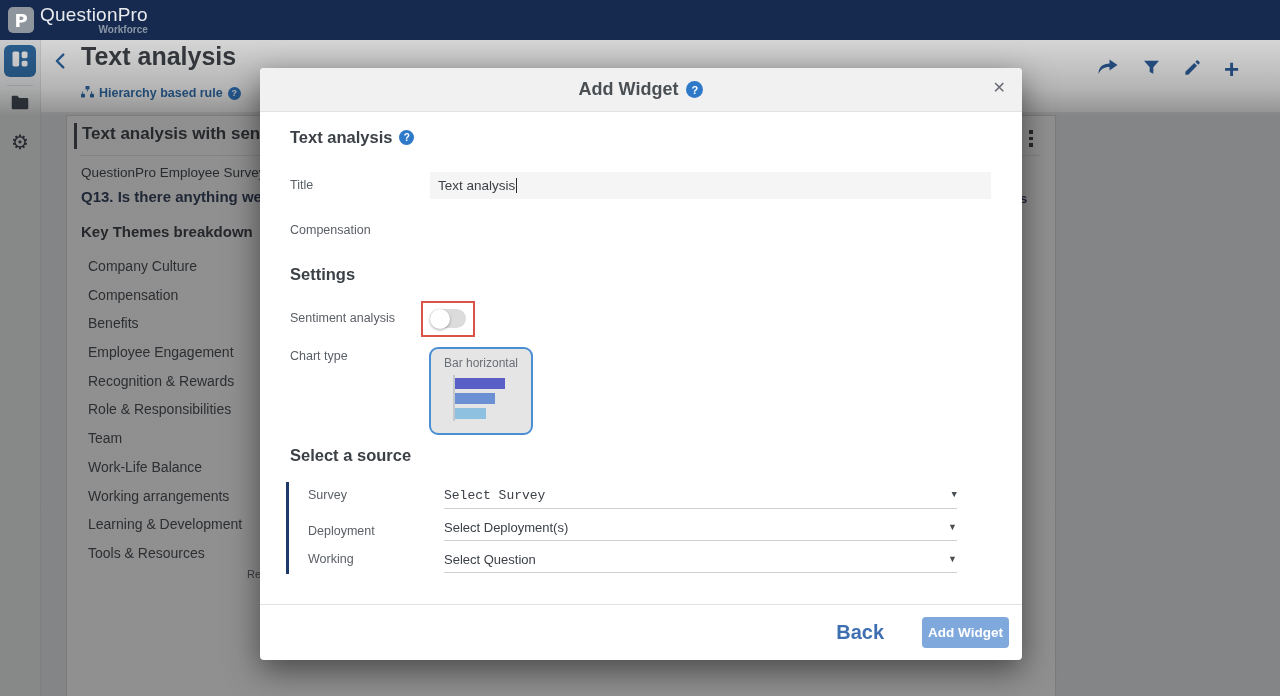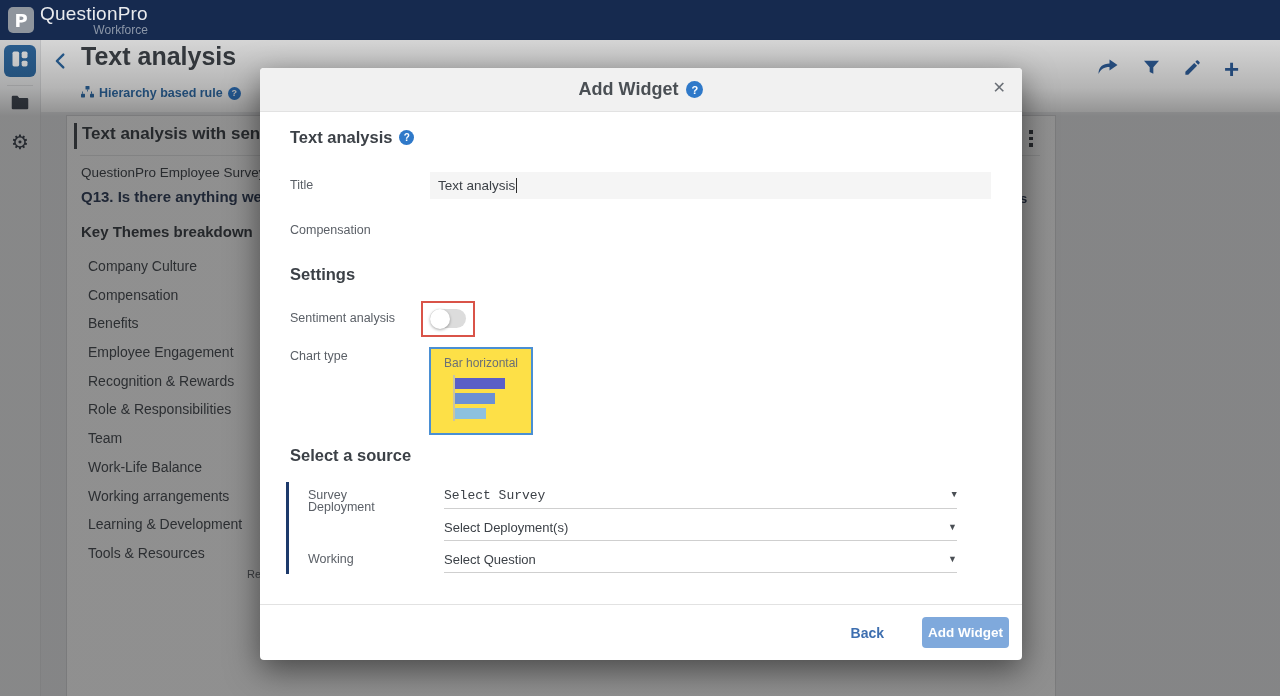--- a/index.html
+++ b/index.html
@@ -8,21 +8,21 @@
   .abs{position:absolute;}
 
   
   .navbar{position:absolute;top:0;left:0;width:1280px;height:40px;background:#162A4F;
           display:flex;align-items:center;justify-content:space-between;box-sizing:border-box;padding:0 8px;z-index:3;}
   .brand{display:flex;align-items:center;gap:6px;}
   .logo-tile{width:26px;height:26px;border-radius:5px;background:#8F959D;display:flex;align-items:center;justify-content:center;
              color:#fff;font-weight:bold;font-size:18px;font-family:"DejaVu Sans",sans-serif;}
   .brand-text{display:flex;flex-direction:column;line-height:1;}
   .brand-name{color:#E9EBEE;font-size:19px;font-weight:500;letter-spacing:.2px;}
-  .brand-sub{color:#8C97A8;font-size:12px;align-self:flex-end;margin-top:1px;}
+  .brand-sub{color:#8C97A8;font-size:10px;align-self:flex-end;margin-top:1px;font-weight:bold;}
   .nav-right{display:flex;align-items:center;gap:8px;}
   .briefcase-icon svg{display:block;}
   .workspace-label{color:#D7DBE0;font-size:14px;font-weight:bold;}
   .nav-caret{color:#AEB5BF;font-size:11px;margin-left:2px;}
   .avatar{width:30px;height:30px;border-radius:50%;background:#5C6673;display:flex;align-items:center;justify-content:center;
           color:#AEB4BD;font-size:12px;font-weight:bold;margin-left:6px;}
 
   
   .sidebar{position:absolute;top:40px;left:0;width:40px;height:656px;background:#F0F1F2;border-right:1px solid #E1E2E4;z-index:1;}
   .side-active{position:absolute;left:4px;top:5px;width:32px;height:32px;border-radius:6px;background:#2F6DA8;
@@ -71,32 +71,32 @@
   .m-label{position:absolute;font-size:12.5px;color:#5B6067;}
   .m-input{position:absolute;left:170px;width:561px;height:27px;background:#F5F5F5;border:none;box-sizing:border-box;
            display:flex;align-items:center;padding:0 8px;font-size:13.5px;}
   .m-input .val{color:#3C4147;}
   .m-input .ph{color:#9CA1A8;}
   .text-caret{display:inline-block;width:1px;height:15px;background:#2b2b2b;margin-left:1px;}
   .toggle-highlight{position:absolute;left:161px;top:233px;width:54px;height:36px;border:2.5px solid #D95348;box-sizing:border-box;}
   .toggle{position:absolute;left:170px;top:241px;width:36px;height:19px;border-radius:10px;background:#DCDCDC;}
   .toggle .knob{position:absolute;left:0;top:-0.5px;width:20px;height:20px;border-radius:50%;background:#fff;
                 box-shadow:0 1px 3px rgba(0,0,0,.35);}
-  .chart-card{position:absolute;left:169px;top:279px;width:104px;height:88px;border:2px solid #4A8FD3;border-radius:0;
-              background:#fde047;box-sizing:border-box;display:flex;flex-direction:column;align-items:center;}
+  .chart-card{position:absolute;left:169px;top:279px;width:104px;height:88px;border:2px solid #4A8FD3;border-radius:9px;
+              background:#e5e5e5;box-sizing:border-box;display:flex;flex-direction:column;align-items:center;}
   .chart-card .cc-label{font-size:12px;color:#6A6F76;margin-top:7px;}
   .chart-card svg{margin-top:5px;}
   .src-accent{position:absolute;left:26px;top:414px;width:3px;height:92px;background:#1D3A6B;}
   .src-label{position:absolute;left:48px;font-size:12.5px;color:#5B6067;}
   .m-select{position:absolute;left:184px;width:513px;height:27px;border-bottom:1px solid #CFCFCF;box-sizing:border-box;
             display:flex;align-items:center;justify-content:space-between;font-size:13px;color:#3C4147;}
   .m-select .sel-caret{font-size:9px;color:#4A4F54;}
   .modal-footer{position:absolute;left:0;bottom:0;width:100%;height:56px;border-top:1px solid #E2E2E2;box-sizing:border-box;
                 display:flex;align-items:center;justify-content:flex-end;gap:38px;padding-right:13px;border-radius:0 0 4px 4px;}
-  .back-link{font-size:14px;font-weight:bold;color:#3E6FB0;}
+  .back-link{font-size:20px;font-weight:bold;color:#3E6FB0;}
   .submit-btn{width:87px;height:31px;background:#7FA9DC;border:none;border-radius:4px;color:#fff;font-size:13.5px;
               font-weight:bold;font-family:"Liberation Sans",sans-serif;display:flex;align-items:center;justify-content:center;}
 </style>
 </head>
 <body>
 
 <div class="screen">
 
   <header class="navbar">
     <div class="brand">
@@ -253,21 +253,21 @@
       <span>Select a source</span>
     </div>
     <div class="src-accent"></div>
 
     <label class="m-label src-label" style="top:420px;text-align:center;">Survey</label>
     <div class="m-select" style="top:414px;font-family:Liberation Mono, monospace;">
       <span>Select Survey</span>
       <span class="sel-caret">▼</span>
     </div>
 
-    <label class="m-label src-label" style="top:432px;">Deployment</label>
+    <label class="m-label src-label" style="top:456px;">Deployment</label>
     <div class="m-select" style="top:446px;">
       <span>Select Deployment(s)</span>
       <span class="sel-caret">▼</span>
     </div>
 
     <label class="m-label src-label" style="top:484px;">Working</label>
     <div class="m-select" style="top:478px;">
       <span>Select Question</span>
       <span class="sel-caret">▼</span>
     </div>

